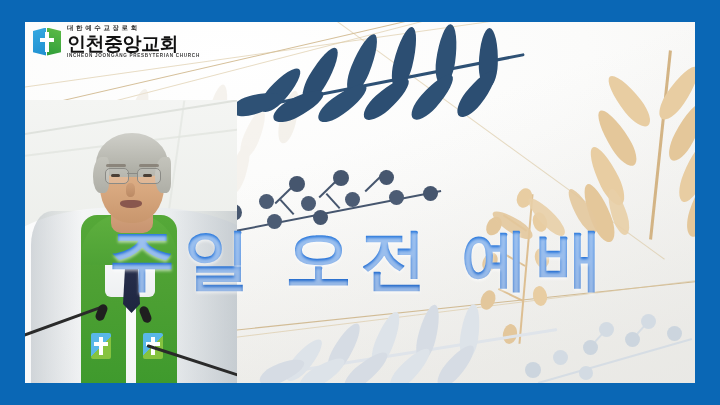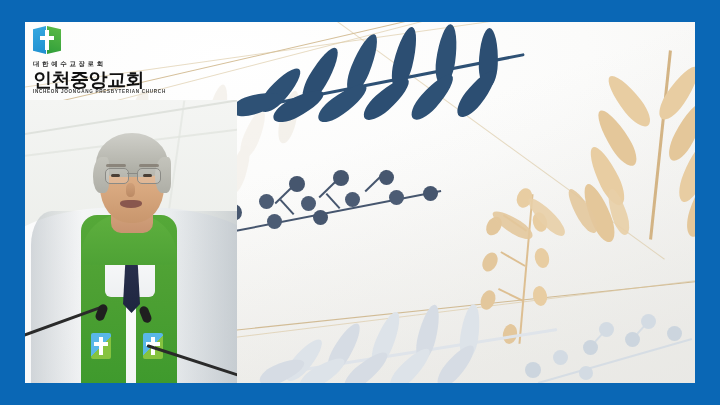--- a/index.html
+++ b/index.html
@@ -88,21 +88,21 @@
   .date{position:absolute;left:0;right:0;top:108px;text-align:center;
         font-size:31px;font-weight:700;color:#3a4fa0;letter-spacing:1px;
         text-shadow:0 1px 0 rgba(255,255,255,.9);}
   .title{position:absolute;left:0;right:0;top:192px;text-align:center;
         font-size:67px;font-weight:700;letter-spacing:8px;
         background:linear-gradient(180deg,#2f7fe0 0%,#1f6fd8 45%,#1b5fc0 100%);
         -webkit-background-clip:text;background-clip:text;color:transparent;
         text-shadow:0 2px 3px rgba(255,255,255,.55);}
 
   
-  .logo{position:absolute;left:8px;top:3px;display:flex;gap:6px;flex-direction:column;}
+  .logo{position:absolute;left:8px;top:3px;display:flex;align-items:center;gap:6px;}
   .logo-mark{position:relative;width:28px;height:30px;flex:0 0 auto;}
   .lm-l{position:absolute;left:0;top:1px;width:13px;height:28px;
       background:linear-gradient(160deg,#36a9e1,#1f8fd0);
       clip-path:polygon(0 12%,100% 0,100% 100%,0 88%);}
   .lm-r{position:absolute;right:0;top:1px;width:14px;height:28px;
       background:linear-gradient(200deg,#5dbb46,#2f9e3a);
       clip-path:polygon(0 0,100% 12%,100% 88%,0 100%);}
   .lm-cross-v{position:absolute;left:12px;top:5px;width:4px;height:20px;background:#fff;}
   .lm-cross-h{position:absolute;left:7px;top:11px;width:14px;height:4px;background:#fff;}
   .logo-txt{display:flex;flex-direction:column;line-height:1;}
@@ -290,15 +290,16 @@
         <div class="lm-cross-v"></div>
           <div class="lm-cross-h"></div>
       </div>
       <div class="logo-txt">
         <div class="logo-sub">대한예수교장로회</div>
         <div class="logo-main">인천중앙교회</div>
         <div class="logo-eng">INCHEON JOONGANG PRESBYTERIAN CHURCH</div>
       </div>
     </div>
 
+    <div class="title">주일 오전 예배</div>
 
   </div>
 </div>
 
 </body></html>

